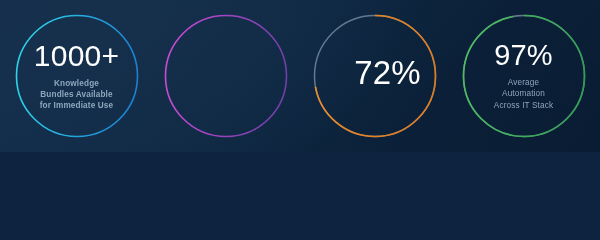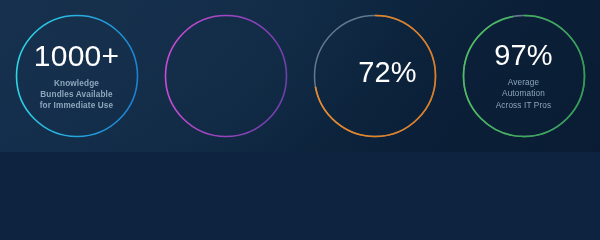--- a/index.html
+++ b/index.html
@@ -98,21 +98,21 @@
   }
 
   
   .stat-item[data-idx="0"] .stat-caption { color: #8ea7be; font-weight: bold; }
   .stat-item[data-idx="1"] .stat-caption { color: #8ea7be; }
   .stat-item[data-idx="2"] .stat-caption { color: #90a6bb; }
   .stat-item[data-idx="3"] .stat-caption { color: #8ea7be; }
 
   .stat-item[data-idx="0"] .stat-value { font-size: 30px; }
   .stat-item[data-idx="1"] .stat-value { font-size: 30px; }
-  .stat-item[data-idx="2"] .stat-value { font-size: 29px; margin-left: 26px; }
+  .stat-item[data-idx="2"] .stat-value { font-size: 33px; margin-left: 26px; }
   .stat-item[data-idx="3"] .stat-value { font-size: 29px; }
 </style>
 </head>
 <body>
 
 <div id="stats-banner">
   <div id="stats-row">
       <div class="stat-item" data-idx="0">
         <div class="ring-wrap">
           <svg class="ring-svg" viewBox="0 0 124 124">
@@ -171,18 +171,18 @@
                 <stop offset="100%" stop-color="#2f9e52"></stop>
               </linearGradient>
             </defs>
             <circle cx="62" cy="62" r="60.5" fill="none" stroke="#63798e" stroke-width="1.5"></circle>
             <circle cx="62" cy="62" r="60.5" fill="none" stroke="url(#grad-3)" stroke-width="1.6" stroke-linecap="butt" transform="rotate(-90 62 62)" stroke-dasharray="368.728729751834 380.132711084365"></circle>
           </svg>
           <div class="stat-text">
             <div class="stat-value">97%</div>
             <div class="stat-caption">Average
 Automation
-Across IT Pros</div>
+Across IT Stack</div>
           </div>
         </div>
       </div>
     </div>
 </div>
 
 </body></html>

